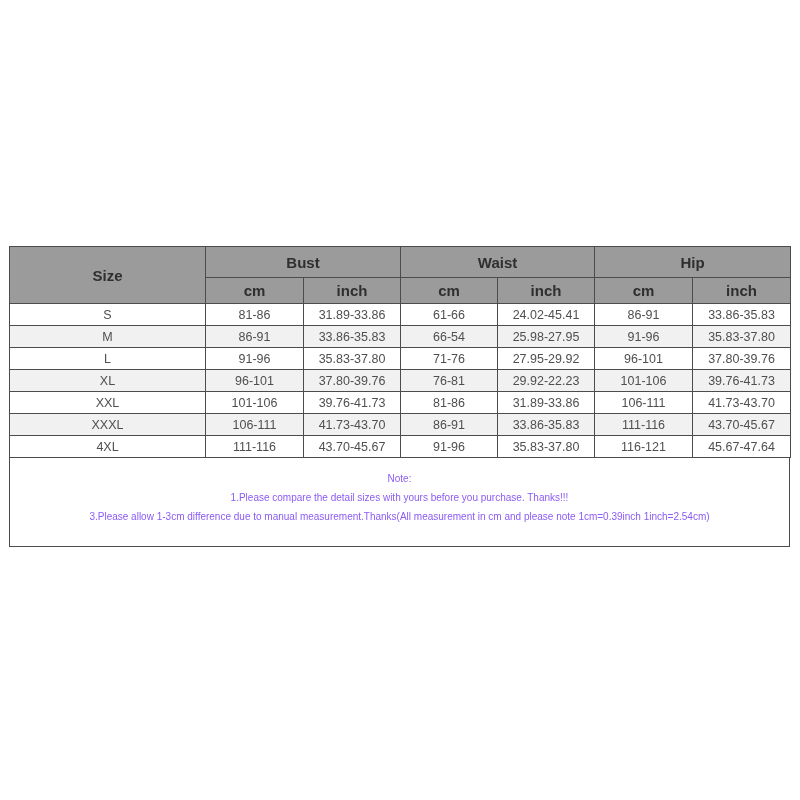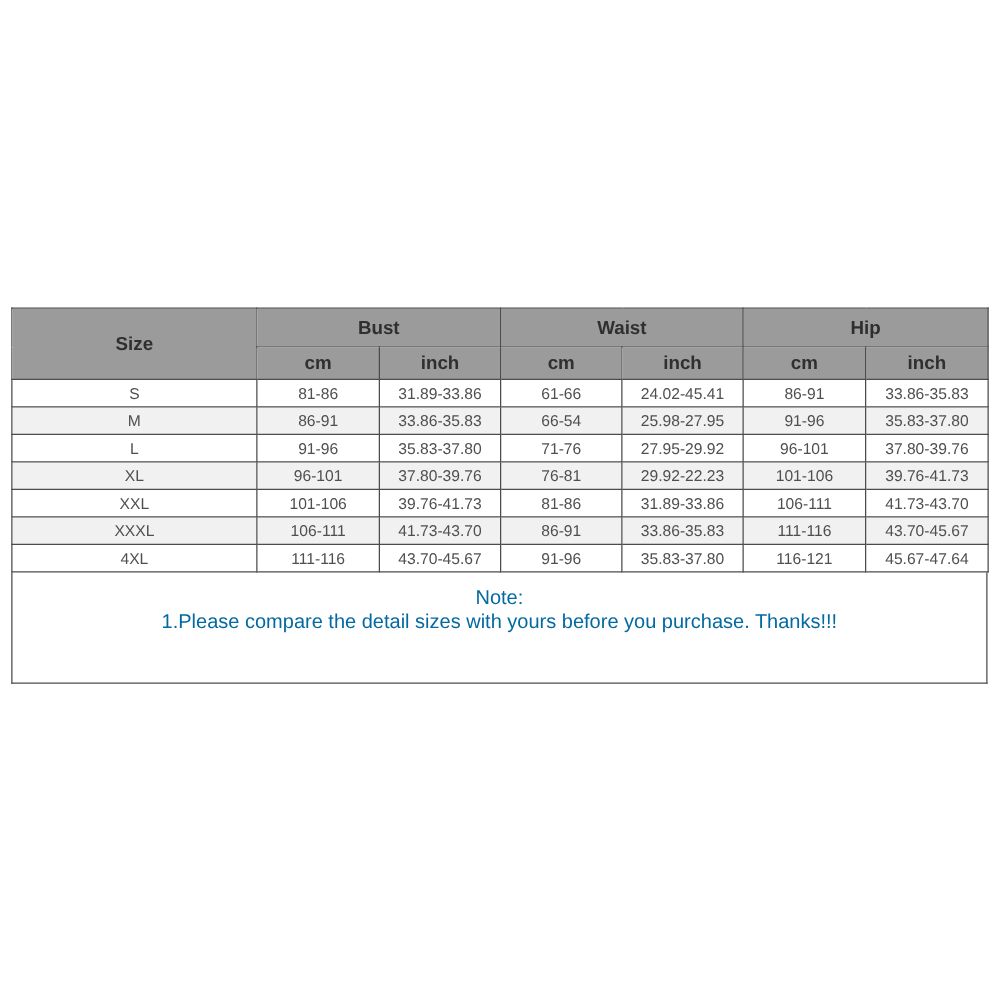--- a/index.html
+++ b/index.html
@@ -49,23 +49,23 @@
   table.size-table tr.alt td { background: #f1f1f1; }
   .notes {
     width: 781px;
     height: 89px;
     border: 1px solid #4c4c4c;
     border-top: none;
     text-align: center;
     padding-top: 11px;
   }
   .note-line {
-    font-size: 16px;
+    font-size: 10px;
     line-height: 19px;
-    color: #0369a1;
+    color: #8b5cf6;
     white-space: nowrap;
   }
 </style>
 </head>
 <body>
 
 <div class="canvas">
   <div class="chart-box">
 
     <table class="size-table">
@@ -157,16 +157,17 @@
             <td>35.83-37.80</td>
             <td>116-121</td>
             <td>45.67-47.64</td>
           </tr>
         </tbody>
     </table>
 
     <div class="notes">
       <div class="note-line">Note:</div>
       <div class="note-line">1.Please compare the detail sizes with yours before you purchase. Thanks!!!</div>
+      <div class="note-line">3.Please allow 1-3cm difference due to manual measurement.Thanks(All measurement in cm and please note 1cm=0.39inch 1inch=2.54cm)</div>
     </div>
 
   </div>
 </div>
 
 </body></html>

